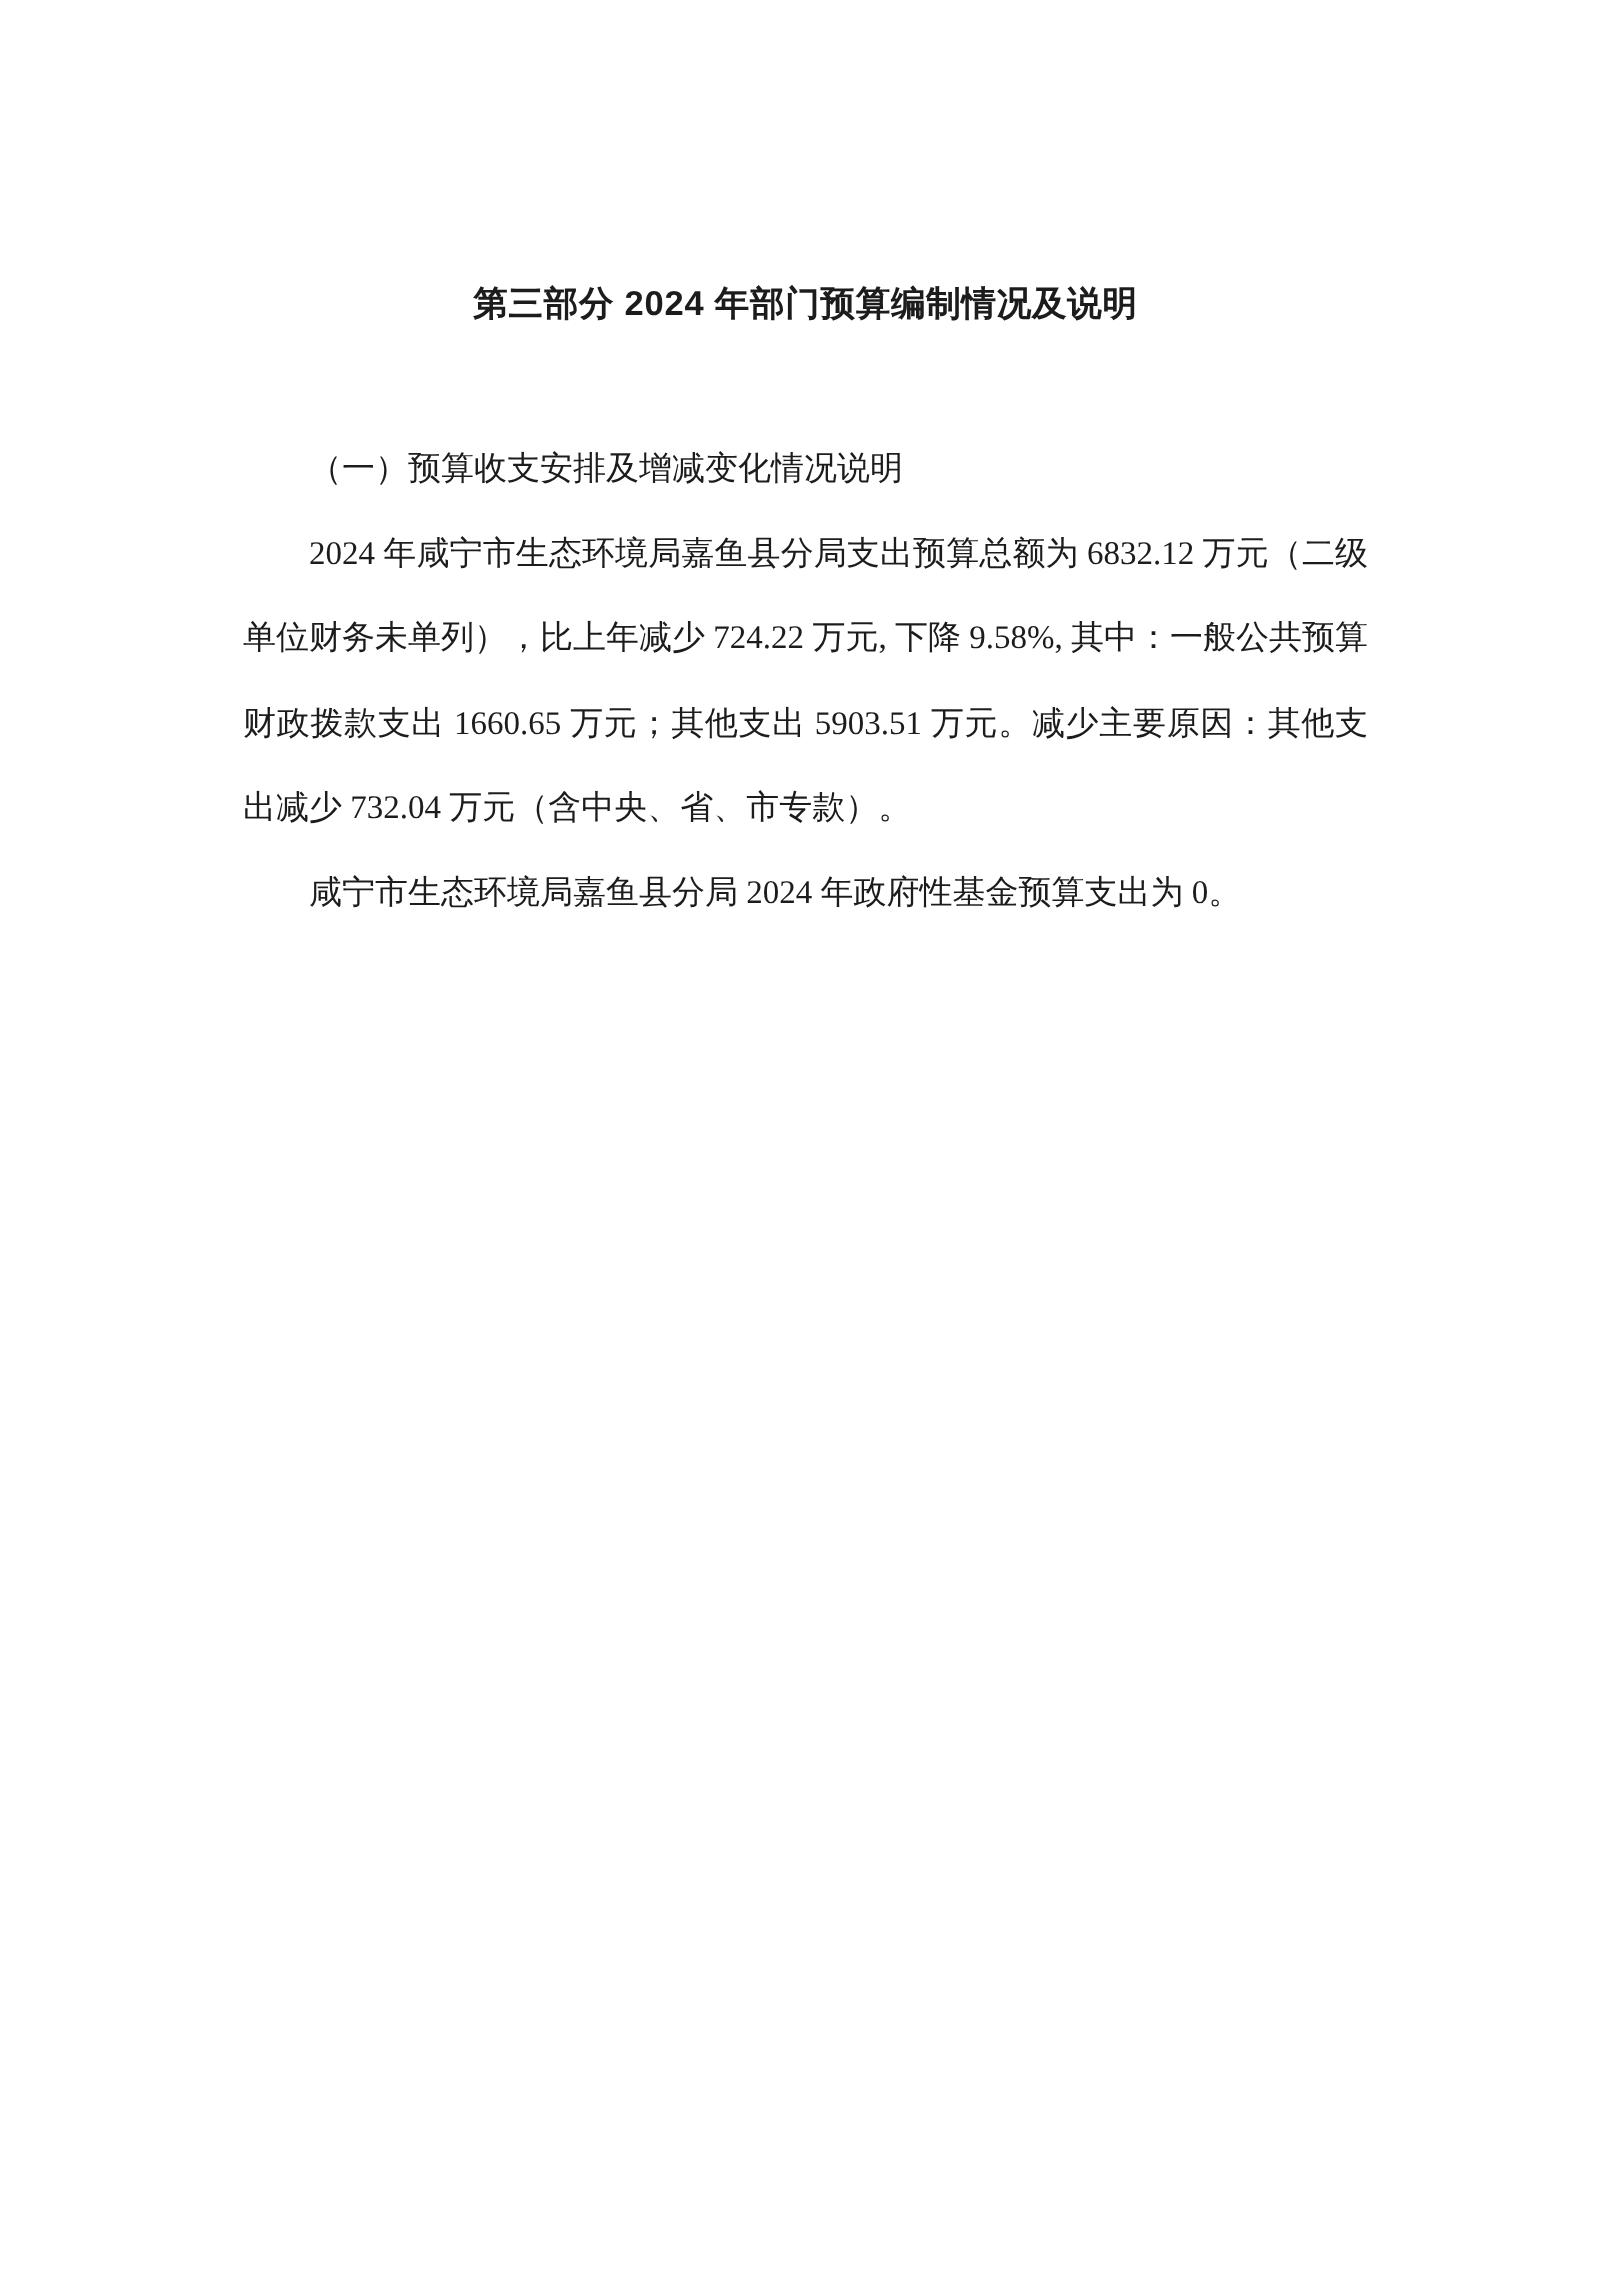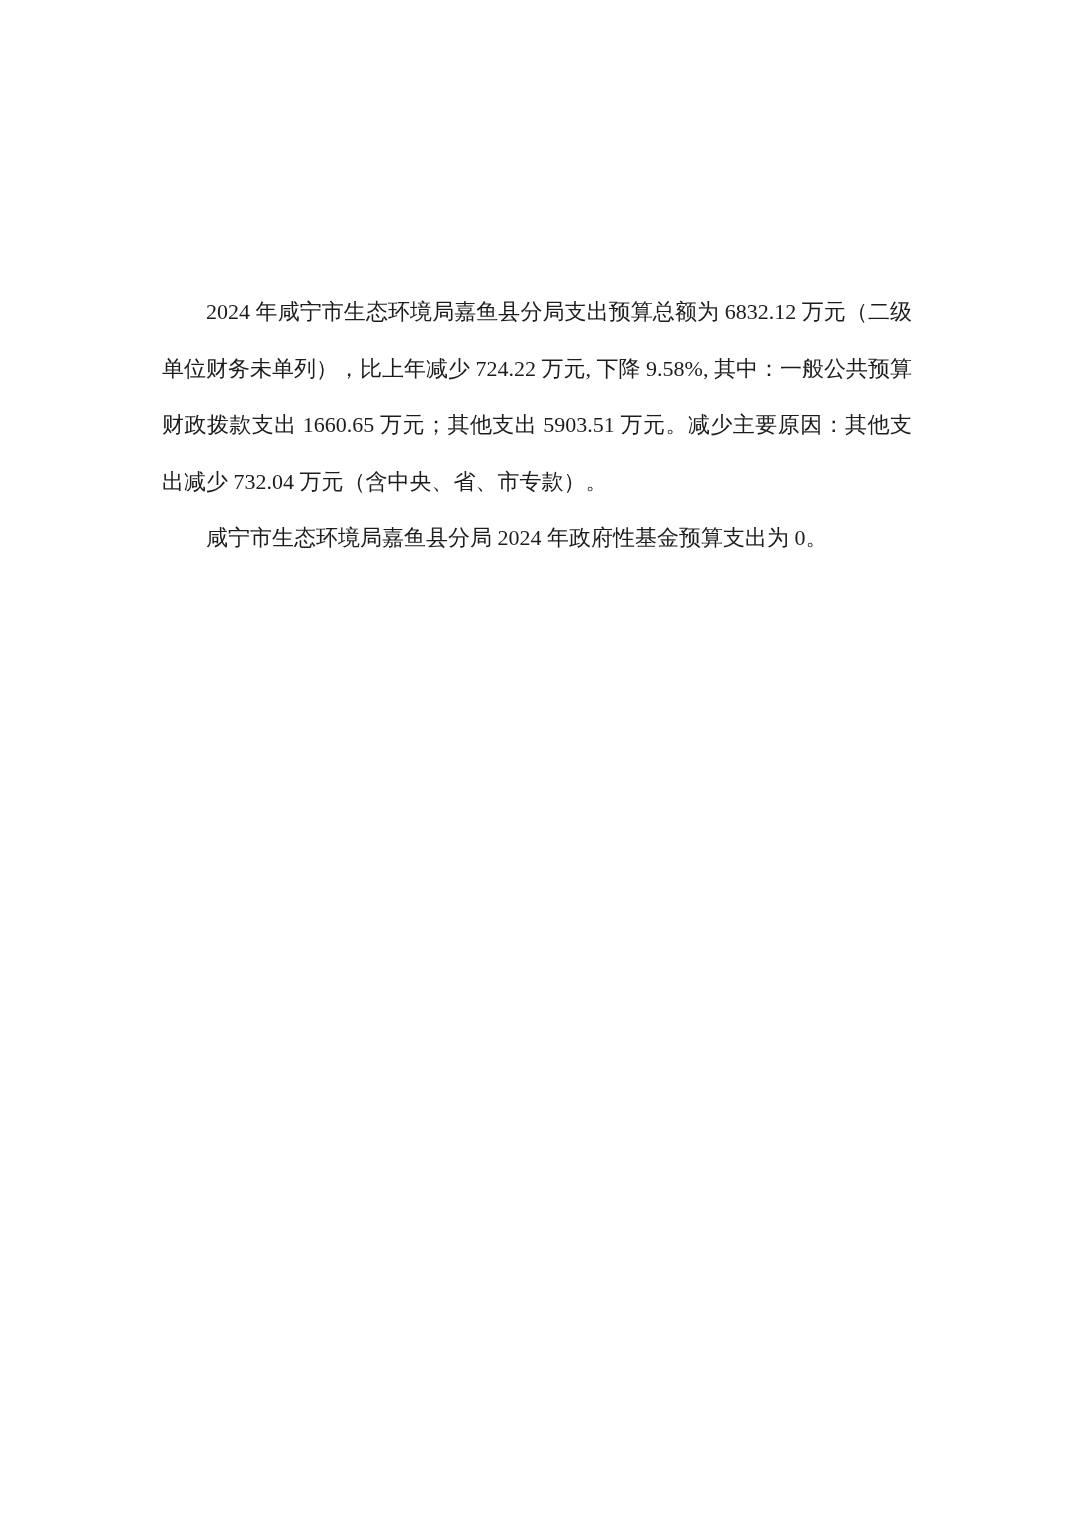--- a/index.html
+++ b/index.html
@@ -43,19 +43,21 @@
     margin: 0;
     padding: 0;
     text-indent: 2em;
   }
 </style>
 </head>
 <body>
 
 <div class="page">
 
+  <h1 class="doc-title">第三部分 2024 年部门预算编制情况及说明</h1>
 
   <div class="doc-body">
+    <p>（一）预算收支安排及增减变化情况说明</p>
     <p>2024 年咸宁市生态环境局嘉鱼县分局支出预算总额为 6832.12 万元（二级单位财务未单列），比上年减少 724.22 万元, 下降 9.58%, 其中：一般公共预算财政拨款支出 1660.65 万元；其他支出 5903.51 万元。减少主要原因：其他支出减少 732.04 万元（含中央、省、市专款）。</p>
     <p>咸宁市生态环境局嘉鱼县分局 2024 年政府性基金预算支出为 0。</p>
   </div>
 
 </div>
 
 </body></html>

